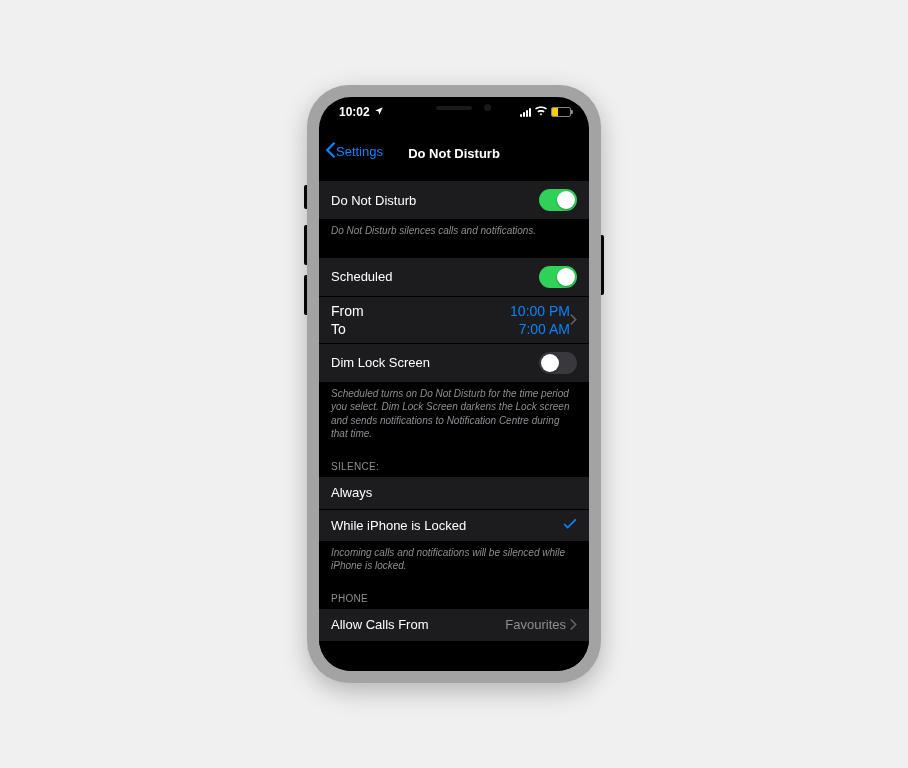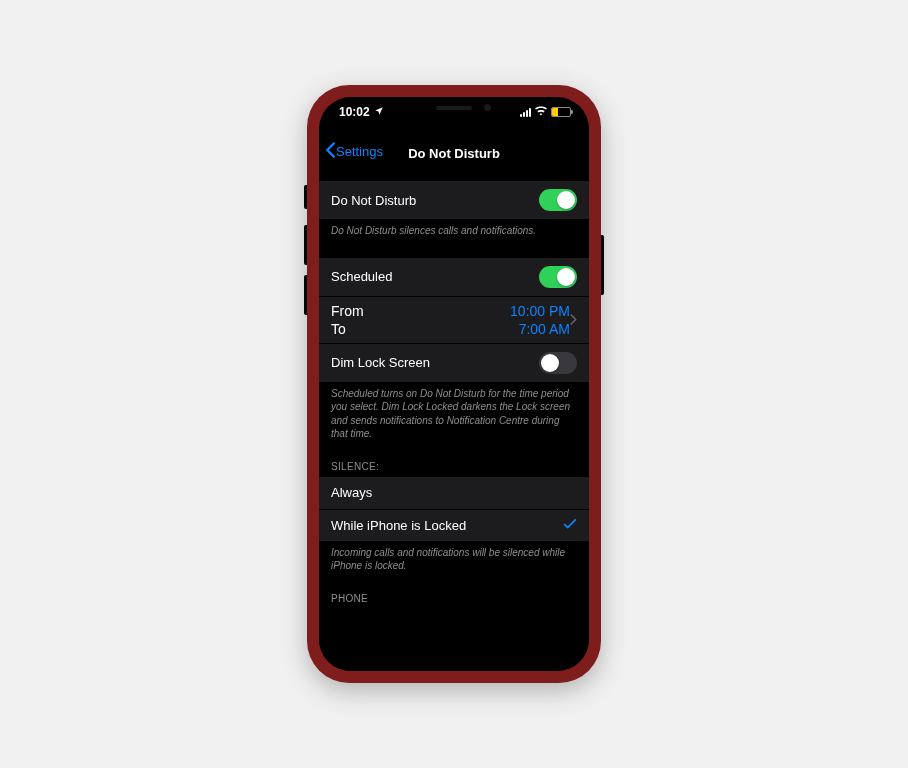--- a/index.html
+++ b/index.html
@@ -8,21 +8,21 @@
     font-family: -apple-system, "Helvetica Neue", Helvetica, Arial, sans-serif;
     width: 908px;
     height: 768px;
     display: flex;
     align-items: center;
     justify-content: center;
   }
   .phone-frame {
     width: 294px;
     height: 598px;
-    background: #7f1d1d;
+    background: #a3a3a3;
     border-radius: 42px;
     position: relative;
     box-shadow: 0 8px 24px rgba(0,0,0,.25);
     padding: 12px;
   }
   .side-button-left {
     position: absolute;
     left: -3px;
     width: 3px;
     background: #050505;
@@ -312,39 +312,50 @@
               <path d="M2 0l10 10L2 20l-2-2 8-8-8-8z"></path>
             </svg>
         </span>
       </div>
       <div class="cell" style="border-top:0.5px solid #000;">
         <span class="cell-label">Dim Lock Screen</span>
         <div class="toggle off">
             <div class="toggle-knob"></div>
           </div>
       </div>
-      <div class="footer-text">Scheduled turns on Do Not Disturb for the time period you select. Dim Lock Locked darkens the Lock screen and sends notifications to Notification Centre during that time.</div>
+      <div class="footer-text">Scheduled turns on Do Not Disturb for the time period you select. Dim Lock Screen darkens the Lock screen and sends notifications to Notification Centre during that time.</div>
 
       <div class="group-gap"></div>
 
       <div class="header-text">SILENCE:</div>
       <div class="cell">
         <span class="cell-label">Always</span>
       </div>
       <div class="cell">
         <span class="cell-label">While iPhone is Locked</span>
         <span class="check-icon">
           <svg viewBox="0 0 24 20" fill="none" stroke="currentColor" stroke-width="3">
               <path d="M2 10l6 6L22 2"></path>
             </svg>
         </span>
       </div>
       <div class="footer-text">Incoming calls and notifications will be silenced while iPhone is locked.</div>
 
       <div class="group-gap"></div>
 
       <div class="header-text">PHONE</div>
+      <div class="cell">
+        <span class="cell-label">Allow Calls From</span>
+        <div class="cell-right">
+          <span class="detail-text">Favourites</span>
+          <span class="chevron-right">
+            <svg viewBox="0 0 12 20" fill="currentColor">
+                <path d="M2 0l10 10L2 20l-2-2 8-8-8-8z"></path>
+              </svg>
+          </span>
+        </div>
+      </div>
 
       <div class="group-gap-sm"></div>
 
     </div>
   </div>
 </div>
 
 </body></html>

